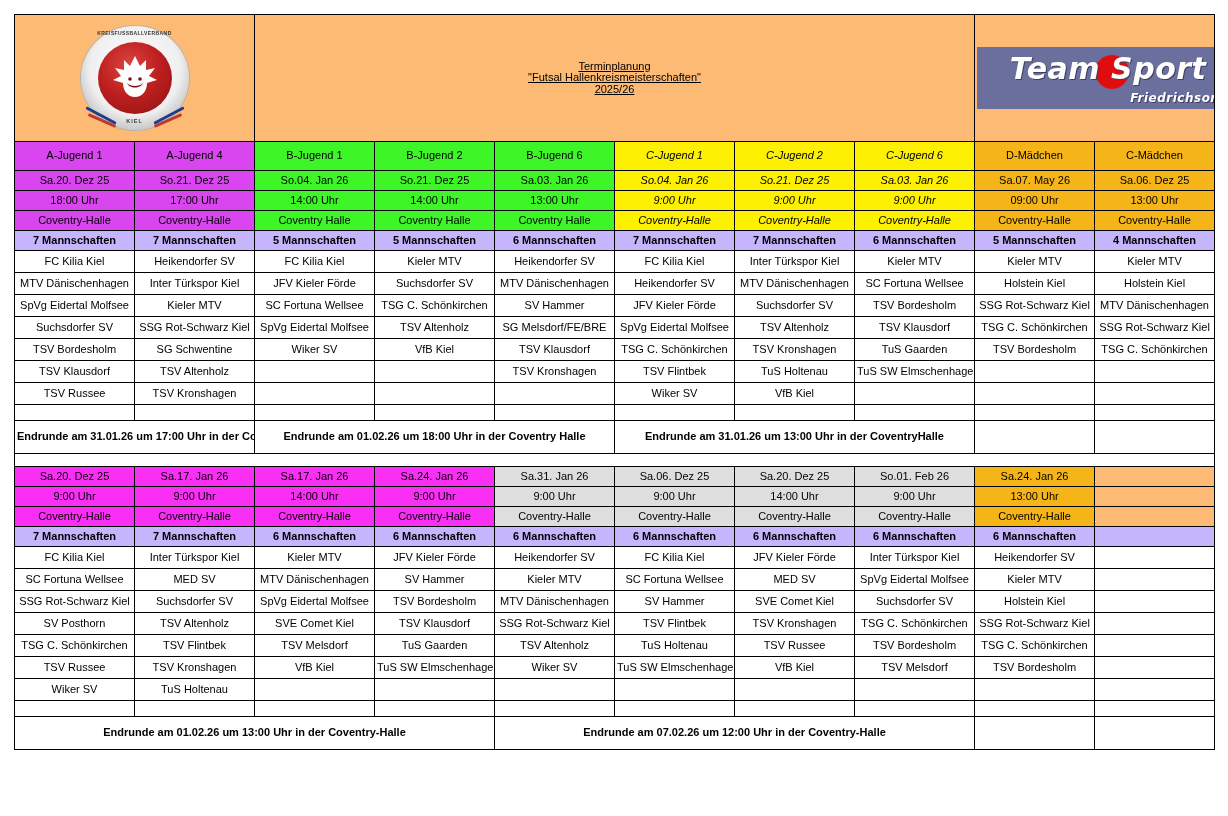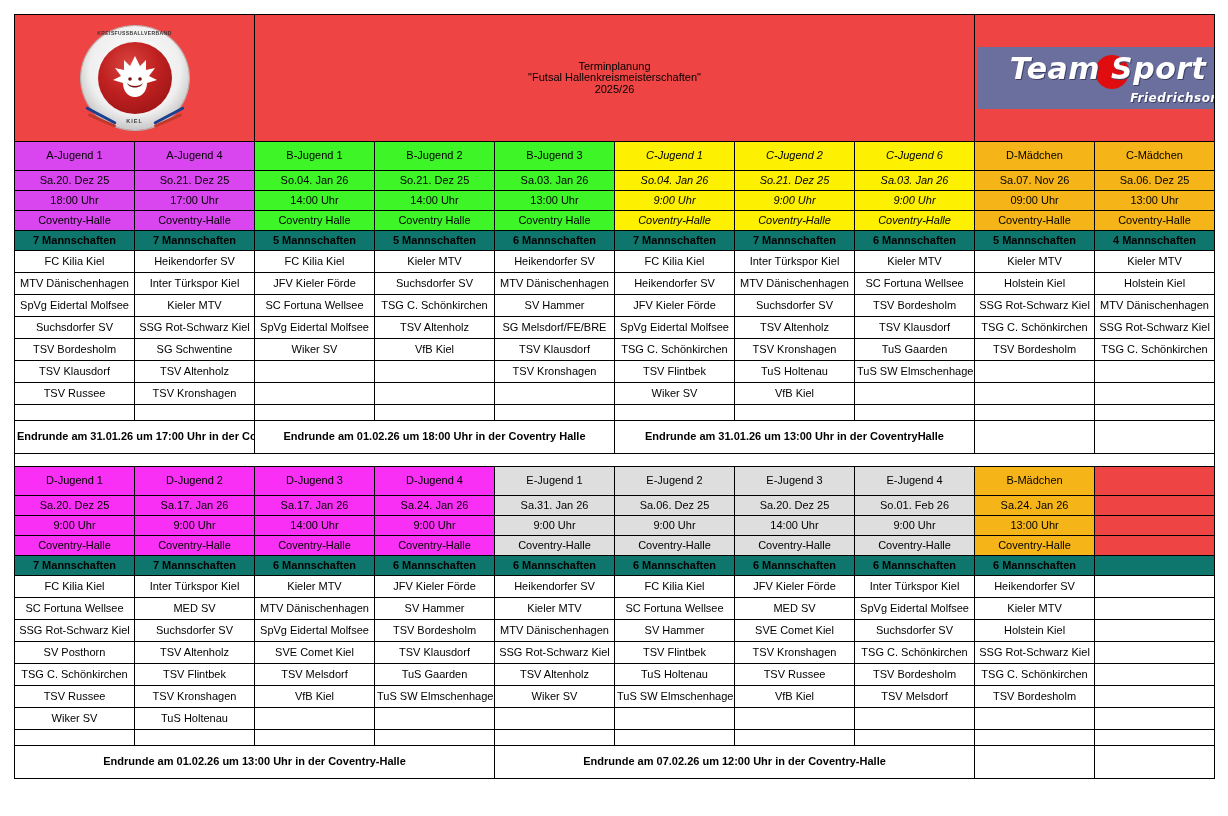--- a/index.html
+++ b/index.html
@@ -160,21 +160,21 @@
     font-size: 15px;
   }
   td.date-row, td.time-row, td.hall-row {
     height: 19px;
     font-size: 11.5px;
   }
   td.count-row {
     height: 19px;
     font-size: 11px;
     font-weight: bold;
-    background: #0f766e;
+    background: #c4b5fd;
   }
   td.team-row {
     height: 21px;
     font-size: 11.5px;
     background: #ffffff;
   }
   td.spacer-row {
     height: 15px;
     background: #ffffff;
   }
@@ -188,21 +188,21 @@
   }
   td.gap-row { height: 12px; border: none; background: #ffffff; }
 
   
   .c-blue   { background: #d946ef; }
   .c-green  { background: #3df527; }
   .c-yellow { background: #fdf000; font-style: italic; }
   .c-orange { background: #f5b518; }
   .c-magenta{ background: #fa2ff5; }
   .c-gray   { background: #dedede; }
-  .c-white  { background: #ef4444; }
+  .c-white  { background: #fdba74; text-decoration: underline; }
 </style>
 </head>
 <body>
 
 <div id="sheet">
 
   <table class="grid">
     <colgroup>
       <col style="width:120px">
         <col style="width:120px">
@@ -246,37 +246,37 @@
               <div class="ts-main">Team Sport</div>
               <div class="ts-sub">Friedrichsort</div>
             </div>
           </td>
         </tr>
         <tr>
           <td class="group-title c-blue">A-Jugend 1</td>
           <td class="group-title c-blue">A-Jugend 4</td>
           <td class="group-title c-green">B-Jugend 1</td>
           <td class="group-title c-green">B-Jugend 2</td>
-          <td class="group-title c-green">B-Jugend 3</td>
+          <td class="group-title c-green">B-Jugend 6</td>
           <td class="group-title c-yellow">C-Jugend 1</td>
           <td class="group-title c-yellow">C-Jugend 2</td>
           <td class="group-title c-yellow">C-Jugend 6</td>
           <td class="group-title c-orange">D-Mädchen</td>
           <td class="group-title c-orange">C-Mädchen</td>
         </tr>
         <tr>
           <td class="date-row c-blue">Sa.20. Dez 25</td>
           <td class="date-row c-blue">So.21. Dez 25</td>
           <td class="date-row c-green">So.04. Jan 26</td>
           <td class="date-row c-green">So.21. Dez 25</td>
           <td class="date-row c-green">Sa.03. Jan 26</td>
           <td class="date-row c-yellow">So.04. Jan 26</td>
           <td class="date-row c-yellow">So.21. Dez 25</td>
           <td class="date-row c-yellow">Sa.03. Jan 26</td>
-          <td class="date-row c-orange">Sa.07. Nov 26</td>
+          <td class="date-row c-orange">Sa.07. May 26</td>
           <td class="date-row c-orange">Sa.06. Dez 25</td>
         </tr>
         <tr>
           <td class="time-row c-blue">18:00 Uhr</td>
           <td class="time-row c-blue">17:00 Uhr</td>
           <td class="time-row c-green">14:00 Uhr</td>
           <td class="time-row c-green">14:00 Uhr</td>
           <td class="time-row c-green">13:00 Uhr</td>
           <td class="time-row c-yellow">9:00 Uhr</td>
           <td class="time-row c-yellow">9:00 Uhr</td>
@@ -408,32 +408,20 @@
           <td class="endrunde" colspan="2">Endrunde am 31.01.26 um 17:00 Uhr in der Coventry-Halle</td>
           <td class="endrunde" colspan="3">Endrunde am 01.02.26 um 18:00 Uhr in der Coventry Halle</td>
           <td class="endrunde" colspan="3">Endrunde am 31.01.26 um 13:00 Uhr in der CoventryHalle</td>
           <td class="endrunde" colspan="1"></td>
           <td class="endrunde" colspan="1"></td>
         </tr>
         <tr>
           <td class="gap-row" colspan="10"></td>
         </tr>
         <tr>
-          <td class="group-title c-magenta">D-Jugend 1</td>
-          <td class="group-title c-magenta">D-Jugend 2</td>
-          <td class="group-title c-magenta">D-Jugend 3</td>
-          <td class="group-title c-magenta">D-Jugend 4</td>
-          <td class="group-title c-gray">E-Jugend 1</td>
-          <td class="group-title c-gray">E-Jugend 2</td>
-          <td class="group-title c-gray">E-Jugend 3</td>
-          <td class="group-title c-gray">E-Jugend 4</td>
-          <td class="group-title c-orange">B-Mädchen</td>
-          <td class="group-title c-white"></td>
-        </tr>
-        <tr>
           <td class="date-row c-magenta">Sa.20. Dez 25</td>
           <td class="date-row c-magenta">Sa.17. Jan 26</td>
           <td class="date-row c-magenta">Sa.17. Jan 26</td>
           <td class="date-row c-magenta">Sa.24. Jan 26</td>
           <td class="date-row c-gray">Sa.31. Jan 26</td>
           <td class="date-row c-gray">Sa.06. Dez 25</td>
           <td class="date-row c-gray">Sa.20. Dez 25</td>
           <td class="date-row c-gray">So.01. Feb 26</td>
           <td class="date-row c-orange">Sa.24. Jan 26</td>
           <td class="date-row c-white"></td>

